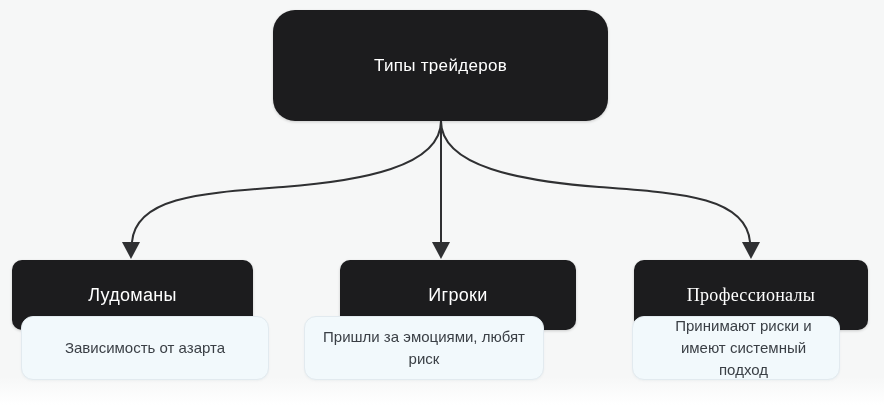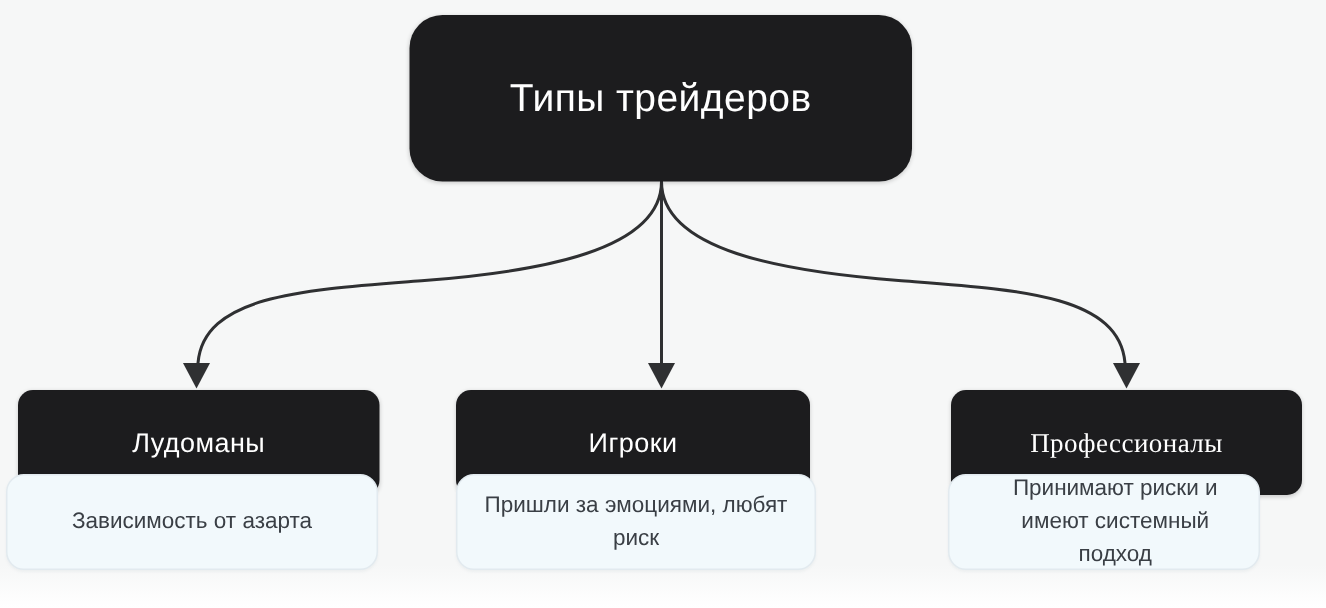--- a/index.html
+++ b/index.html
@@ -30,21 +30,21 @@
     height: 111px;
     background: #1c1c1e;
     border-radius: 22px;
     display: flex;
     align-items: center;
     justify-content: center;
     box-shadow: 0 1px 3px rgba(0,0,0,0.18);
   }
   .node-root span {
     color: #ffffff;
-    font-size: 26px;
+    font-size: 17px;
     letter-spacing: 0.3px;
   }
   .branch-title {
     position: absolute;
     top: 260px;
     height: 70px;
     background: #1c1c1e;
     border-radius: 10px;
     display: flex;
     align-items: center;
@@ -67,22 +67,22 @@
     justify-content: center;
     text-align: center;
     color: #3a3f45;
     font-size: 15px;
     line-height: 22px;
     box-sizing: border-box;
     padding: 4px 14px;
     box-shadow: 0 1px 2px rgba(120,140,150,0.08);
   }
   .t1 { left: 12px;  width: 241px; }
-  .d1 { left: 4px;  width: 248px; }
-  .t2 { left: 304px; width: 236px; }
+  .d1 { left: 21px;  width: 248px; }
+  .t2 { left: 340px; width: 236px; }
   .d2 { left: 304px; width: 240px; }
   .t3 { left: 634px; width: 234px; font-family: Liberation Serif, serif; }
   .d3 { left: 632px; width: 208px; padding-left: 29px; }
 </style>
 </head>
 <body>
 
 <div class="canvas">
 
   <svg class="arrows" viewBox="0 0 884 405" xmlns="http://www.w3.org/2000/svg">

